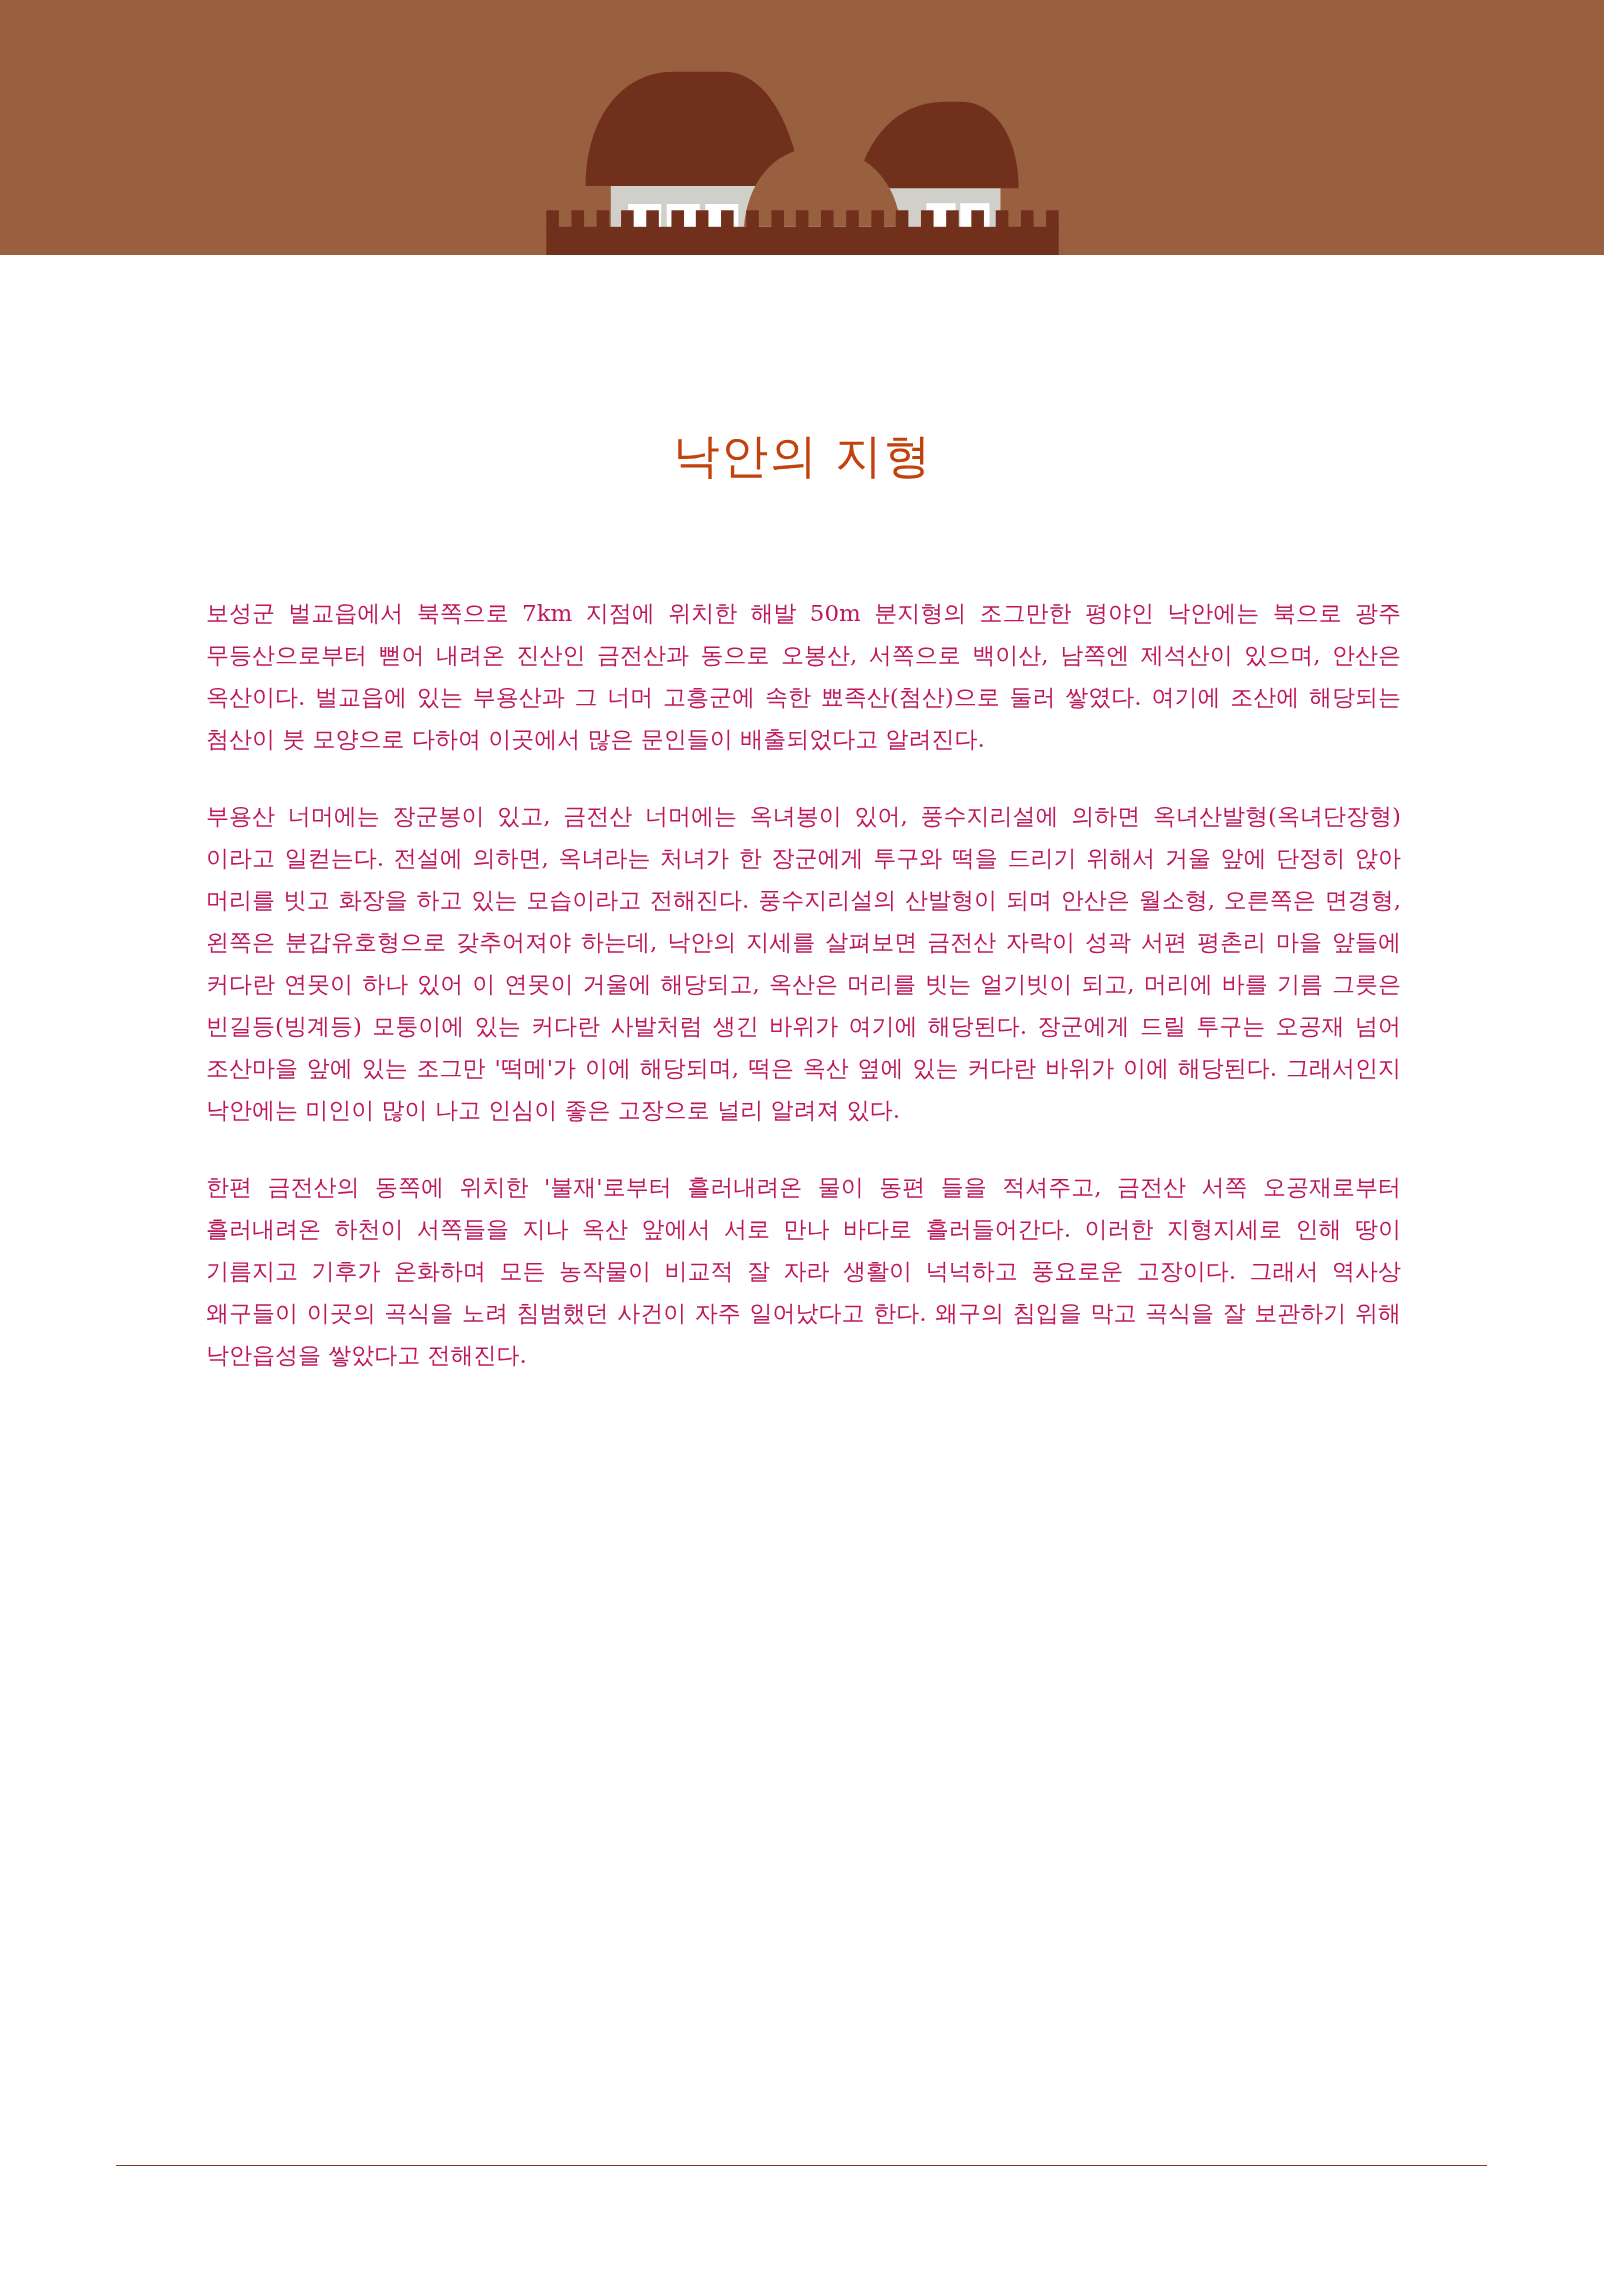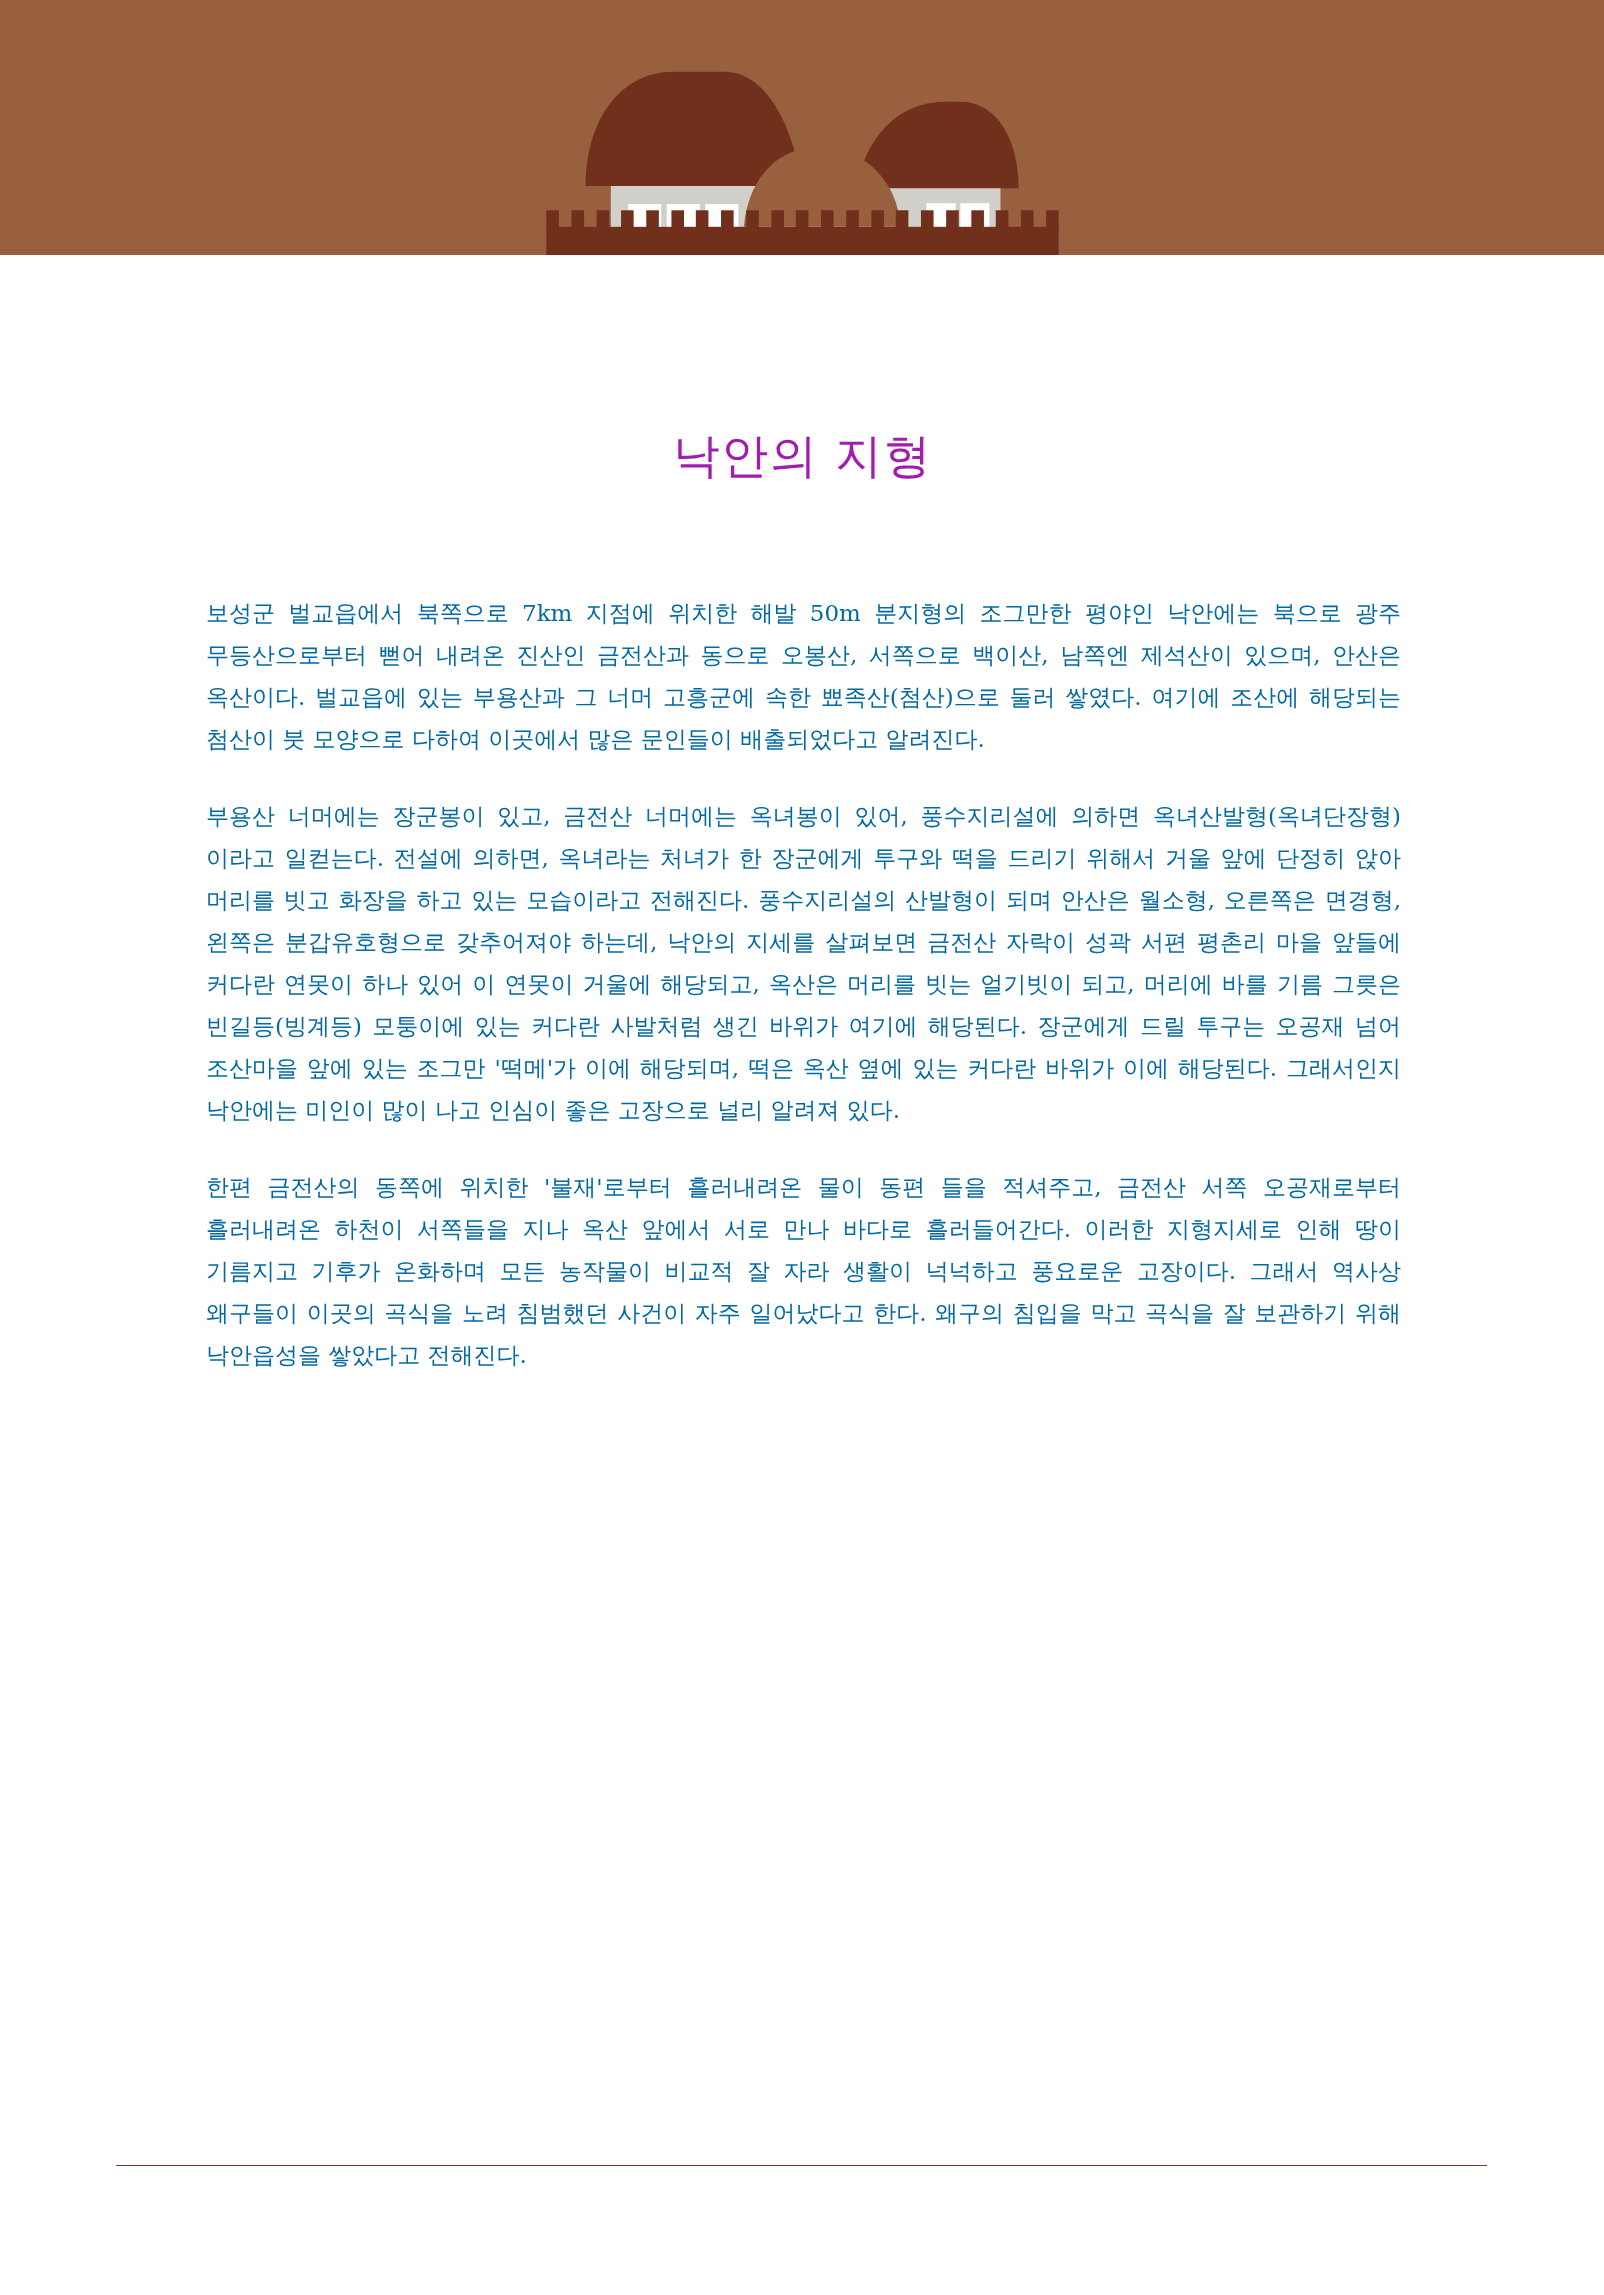--- a/index.html
+++ b/index.html
@@ -32,35 +32,35 @@
   .page-title {
     position: absolute;
     left: 0;
     top: 425px;
     width: 1605px;
     text-align: center;
     font-size: 47px;
     font-weight: normal;
     letter-spacing: 1.6px;
     margin: 0;
-    color: #a21caf;
+    color: #c2410c;
   }
   .body-text {
     position: absolute;
     left: 206px;
     top: 592px;
     width: 1195px;
   }
   .body-text p {
     margin: 0 0 35px 0;
     font-size: 23px;
     line-height: 42px;
     text-align: justify;
     word-break: keep-all;
-    color: #0369a1;
+    color: #be185d;
   }
   .footer-rule {
     position: absolute;
     left: 116px;
     top: 2165px;
     width: 1371px;
     height: 0;
     border-top: 1.6px solid #7B3B26;
   }
 </style>

